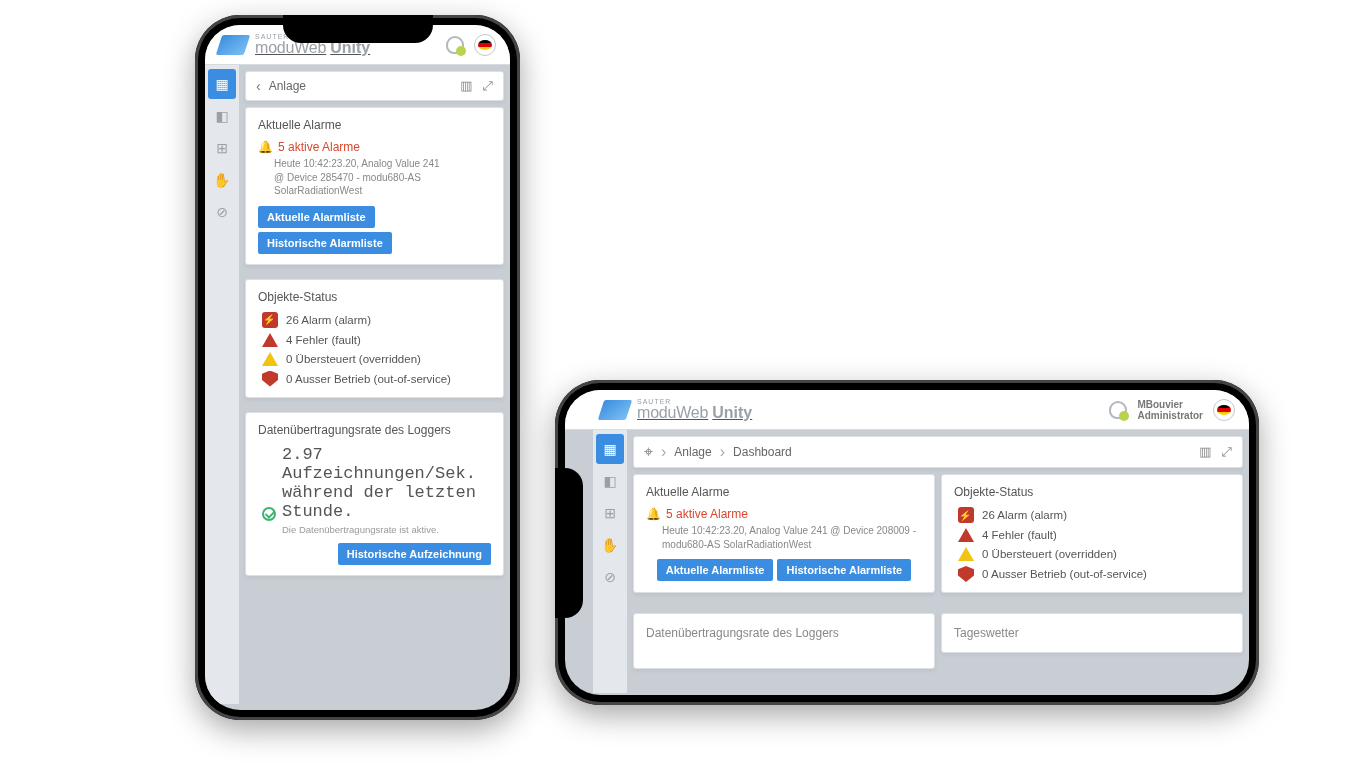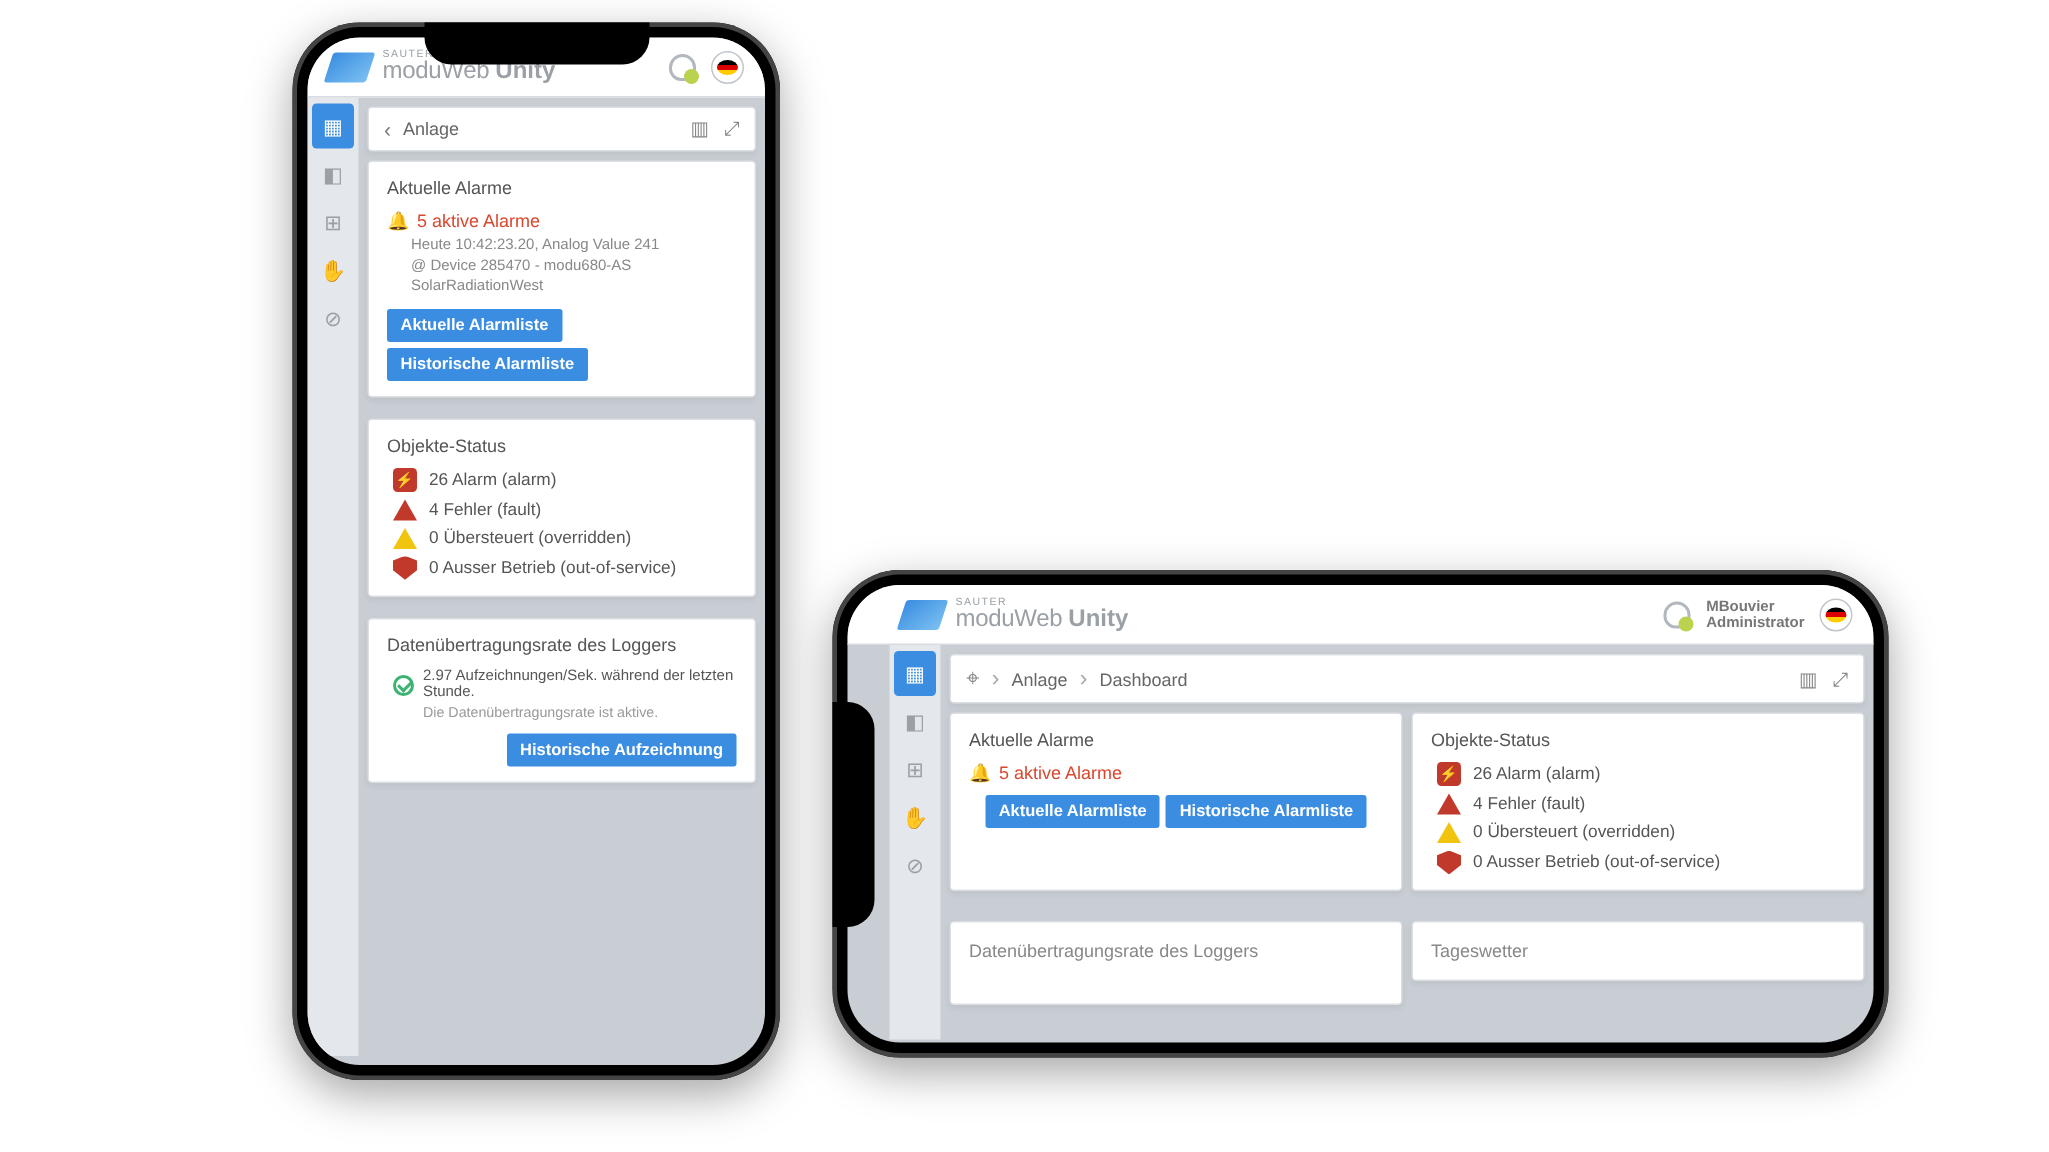--- a/index.html
+++ b/index.html
@@ -86,21 +86,21 @@
   }
   .logo-tile {
     width: 28px;
     height: 20px;
     background: linear-gradient(135deg,#3a8de0,#7bc0f2);
     border-radius: 2px;
     transform: skewX(-18deg);
   }
   .brand { display:flex; flex-direction:column; line-height:1; }
   .brand-top { font-size:7px; letter-spacing:1px; color:#9aa0a6; }
-  .brand-main { display:flex; gap:4px; align-items:baseline; }
+  .brand-main { display:flex; gap:4px; align-items:baseline;text-decoration:underline; }
   .brand-modu { font-size:16px; font-weight:300; color:#9aa0a6; letter-spacing:-.2px;}
   .brand-unity { font-size:16px; font-weight:700; color:#9aa0a6; }
   .header-right { margin-left:auto; display:flex; align-items:center; gap:10px;}
   .bell { width:18px;height:18px;border:2px solid #b3b8bf;border-radius:50% 50% 45% 45%;position:relative;}
   .bell::after { content:""; position:absolute; right:-4px; bottom:-4px; width:10px; height:10px; background:#b9d34f; border-radius:50%;}
   .flag { width:22px;height:22px;border:1px solid #c2c7cd;border-radius:50%;display:flex;align-items:center;justify-content:center;}
   .flag-de { width:14px;height:10px;background:linear-gradient(#000 0 33%,#d00 33% 66%,#fc0 66%);border-radius:50%;}
   .user-block { font-size:10px; line-height:1.1; text-align:left; color:#777;font-weight:bold;}
 
   .body-row { display:flex; height:100%; }
@@ -139,21 +139,21 @@
   .btn { background:#3a8de0; color:#fff; font-size:11px; padding:5px 9px; border-radius:2px;}
 
   .status-list { display:flex; flex-direction:column; gap:5px; padding-left:4px;}
   .status-line { display:flex; align-items:center; gap:8px; font-size:11.5px; color:#555;}
   .badge { width:16px; height:16px; display:flex; align-items:center; justify-content:center; font-size:10px; border-radius:3px; color:#fff;}
   .badge-red { background:#c0392b;}
   .badge-redtri { width:0;height:0;border-left:8px solid transparent;border-right:8px solid transparent;border-bottom:14px solid #c0392b;}
   .badge-yel { width:0;height:0;border-left:8px solid transparent;border-right:8px solid transparent;border-bottom:14px solid #f1c40f;}
   .badge-shield { background:#c0392b; clip-path:polygon(50% 0,100% 20%,100% 60%,50% 100%,0 60%,0 20%);}
 
-  .logger-rate { font-size:10px; color:#555; padding-left:4px; display:flex; align-items:center; gap:6px;}
+  .logger-rate { font-size:17px; color:#555; padding-left:4px; display:flex; align-items:flex-end; gap:6px;font-family:Liberation Mono, monospace;}
   .check-circle { width:14px;height:14px;border:2px solid #3cb371;border-radius:50%;position:relative;flex-shrink:0;margin-top:2px;}
   .check-circle::after{content:"";position:absolute;left:3px;top:0px;width:4px;height:7px;border-right:2px solid #3cb371;border-bottom:2px solid #3cb371;transform:rotate(45deg);}
   .logger-note { font-size:9.5px; color:#999; padding-left:24px; margin-top:3px;}
 
   
   .grid2 { display:grid; grid-template-columns:1fr 1fr; gap:6px; }
   .cut { color:#888; font-size:12px; padding:2px 0;}
 
   .portrait-inner { height: calc(100% - 46px); }
   .landscape-inner { height: calc(100% - 42px); }
@@ -302,20 +302,21 @@
           </span>
         </div>
 
         <div class="grid2">
           <div class="card">
             <div class="card-title">Aktuelle Alarme</div>
             <div class="alarm-head">
               <span>🔔</span>
               <span>5 aktive Alarme</span>
             </div>
+            <div class="alarm-detail">Heute 10:42:23.20, Analog Value 241 @ Device 208009 - modu680-AS SolarRadiationWest</div>
             <div class="btn-row" style="justify-content:center;">
               <div class="btn">Aktuelle Alarmliste</div>
               <div class="btn">Historische Alarmliste</div>
             </div>
           </div>
 
           <div class="card">
             <div class="card-title">Objekte-Status</div>
             <div class="status-list">
               <div class="status-line">

